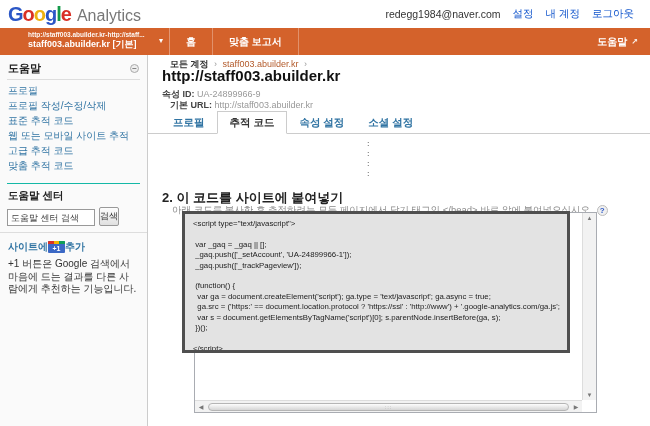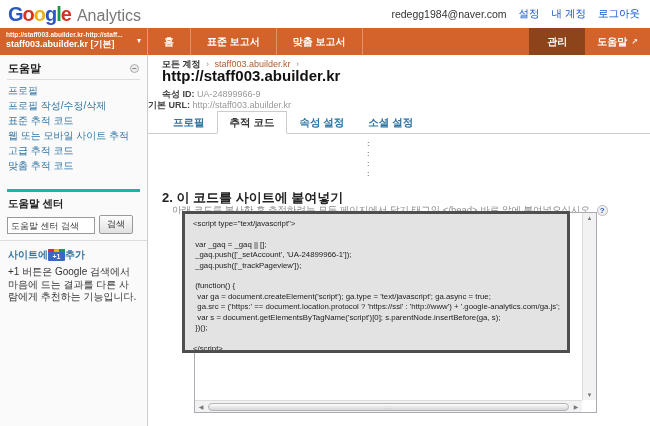--- a/index.html
+++ b/index.html
@@ -1,34 +1,34 @@
 <!DOCTYPE html>
 <html><head>
 <meta charset="utf-8">
 <style>
   * { margin:0; padding:0; box-sizing:border-box; }
   html,body { width:650px; height:426px; overflow:hidden; background:#fff;
     font-family:"Liberation Sans","DejaVu Sans",sans-serif; }
 
   
   .hdr { height:28px; display:flex; align-items:center; justify-content:space-between;
-    padding:0 10px 0 8px; background:#fff; }
+    padding:0 16px 0 8px; background:#fff; }
   .logo { display:flex; align-items:baseline; }
   .logo .gword { font-size:20px; font-weight:bold; letter-spacing:-1px; }
   .logo .gword span { display:inline-block; }
   .g0,.g3 { color:#2a56c6; } .g1,.g5 { color:#d93025; } .g2 { color:#eeb211; } .g4 { color:#149a49; }
   .logo .prod { font-size:16px; color:#777; margin-left:6px; letter-spacing:0; }
   .hdr-right { font-size:10.5px; display:flex; align-items:center; gap:12px; }
   .hdr-right .email { color:#333; }
   .hdr-right a { color:#1155cc; text-decoration:none; cursor:pointer; }
 
   
   .nav { height:27px; background:#d4622b; display:flex; align-items:stretch; color:#fff; }
   .acct { width:148px; padding:3px 18px 2px 6px; position:relative; cursor:pointer;
-    border-right:1px solid rgba(255,255,255,.35); }
+    border-right:1px solid rgba(255,255,255,.35);margin-left:22px; }
   .acct .l1 { font-size:6.5px; font-weight:bold; opacity:.95; white-space:nowrap; overflow:hidden; }
   .acct .l2 { font-size:9px; font-weight:bold; white-space:nowrap; }
   .acct .arr { position:absolute; right:6px; top:8px; font-size:8px; }
   .ntab { display:flex; align-items:center; padding:0 16px; font-size:10px; font-weight:bold;
     border-right:1px solid rgba(255,255,255,.3); cursor:pointer; }
   .ntab:first-of-type { border-left:1px solid rgba(255,255,255,.3); }
   .nspacer { flex:1; }
   .ntab-admin { display:flex; align-items:center; padding:0 18px; font-size:10px; font-weight:bold;
     background:#8e441a; cursor:pointer; }
   .ntab-help { display:flex; align-items:center; gap:4px; padding:0 12px; font-size:10px;
@@ -41,49 +41,49 @@
   
   .sb { width:148px; background:#fafafa; border-right:1px solid #ccc; padding-top:4px;
     font-size:10px; flex:none; }
   .sb-head { margin:0 7px; padding:2px 1px 3px; border-bottom:1px solid #ddd; display:flex;
     align-items:center; justify-content:space-between; font-size:11px; font-weight:bold; color:#222; }
   .min-ic { width:9px; height:9px; border:1px solid #aaa; border-radius:50%; background:#eee;
     color:#777; font-size:8px; line-height:7px; text-align:center; cursor:pointer; }
   .sb-links { padding:3px 0 2px; }
   .sb-links a { display:block; padding:1.5px 8px; color:#3174a3; text-decoration:none;
     line-height:12px; cursor:pointer; }
-  .sb-sub { margin:14px 7px 0; border-top:3px solid #14b8a6; padding:5px 1px 0;
+  .sb-sub { margin:8px 7px 0; border-top:1px solid #14b8a6; padding:5px 1px 0;
     font-size:10.5px; font-weight:bold; color:#222; }
   .sb-search { display:flex; gap:4px; margin:4px 7px 6px; align-items:flex-end; }
   .sb-search input { width:88px; height:17px; border:1px solid #999; padding:1px 3px;
     font-size:9px; font-family:inherit; background:#fff; }
   .sb-search input::placeholder { color:#444; opacity:1; }
-  .sb-search button { font-size:9px; padding:2px 7px; border:1px solid #999; border-radius:2px;
+  .sb-search button { font-size:9px; padding:2px 0; border:1px solid #999; border-radius:2px;
     background:linear-gradient(#fdfdfd,#e0e0e0); color:#333; cursor:pointer; font-family:inherit; }
   .sb-div { border-top:1px solid #ddd; margin:4px 0 7px; }
   .plusone-link { padding:0 8px; color:#3174a3; font-weight:bold; display:flex;
     align-items:center; gap:0; cursor:pointer; }
   .p1badge { display:inline-block; width:17px; height:12px; position:relative; background:#3b68c5;
     border-radius:1px; overflow:hidden; flex:none; }
   .p1badge .strip { position:absolute; top:0; left:0; right:0; height:3px; display:flex; }
   .p1badge .strip i { flex:1; }
   .p1badge .s-r { background:#d93025; } .p1badge .s-y { background:#f4b400; } .p1badge .s-g { background:#0f9d58; }
   .p1badge .txt { position:absolute; bottom:0; left:0; right:0; color:#fff; font-size:7px;
     font-weight:bold; text-align:center; line-height:9px; font-style:normal; }
   .plusone-desc { padding:4px 8px 0; color:#333; line-height:12.5px; }
 
   
   .main { flex:1; position:relative; background:#fff; }
-  .crumb { position:absolute; left:14px; top:3px; font-size:9px; }
+  .crumb { position:absolute; left:22px; top:3px; font-size:9px; }
   .crumb .root { font-weight:bold; color:#333; }
   .crumb .sep { color:#999; margin:0 3px; }
   .crumb a { color:#b35a2a; text-decoration:none; cursor:pointer; }
   .ptitle { position:absolute; left:14px; top:12px; font-size:15px; font-weight:bold; color:#111; }
   .meta1 { position:absolute; left:14px; top:33px; font-size:9px; }
-  .meta2 { position:absolute; left:0; top:44px; font-size:9px; }
+  .meta2 { position:absolute; left:22px; top:44px; font-size:9px; }
   .meta-l { font-weight:bold; color:#444; }
   .meta-v { color:#999; }
 
   .mtabs { position:absolute; left:0; right:0; top:58px; height:21px; border-bottom:1px solid #ccc;
     padding-left:13px; display:flex; align-items:flex-end; font-size:10.5px; font-weight:bold; }
   .mtab { padding:4px 12px 3px; color:#3174a3; cursor:pointer; }
   .mtab.active { background:#fff; border:1px solid #ccc; border-bottom:1px solid #fff;
     margin-bottom:-1px; color:#333; cursor:default; }
 
   .dotcol { position:absolute; left:219px; top:84px; display:flex; flex-direction:column;
@@ -133,24 +133,22 @@
   </div>
 </div>
 
 <div class="nav">
   <div class="acct">
     <div class="l1">http://staff003.abuilder.kr-http://staff...</div>
     <div class="l2">staff003.abuilder.kr [기본]</div>
     <span class="arr">▾</span>
   </div>
   <div class="ntab">홈</div>
-  <div class="ntab">표준 보고서</div>
   <div class="ntab">맞춤 보고서</div>
   <div class="nspacer"></div>
-  <div class="ntab-admin">관리</div>
   <div class="ntab-help">
     <span>도움말</span>
     <span class="ext-ic">↗</span>
   </div>
 </div>
 
 <div class="content">
 
   <div class="sb">
     <div class="sb-head">

